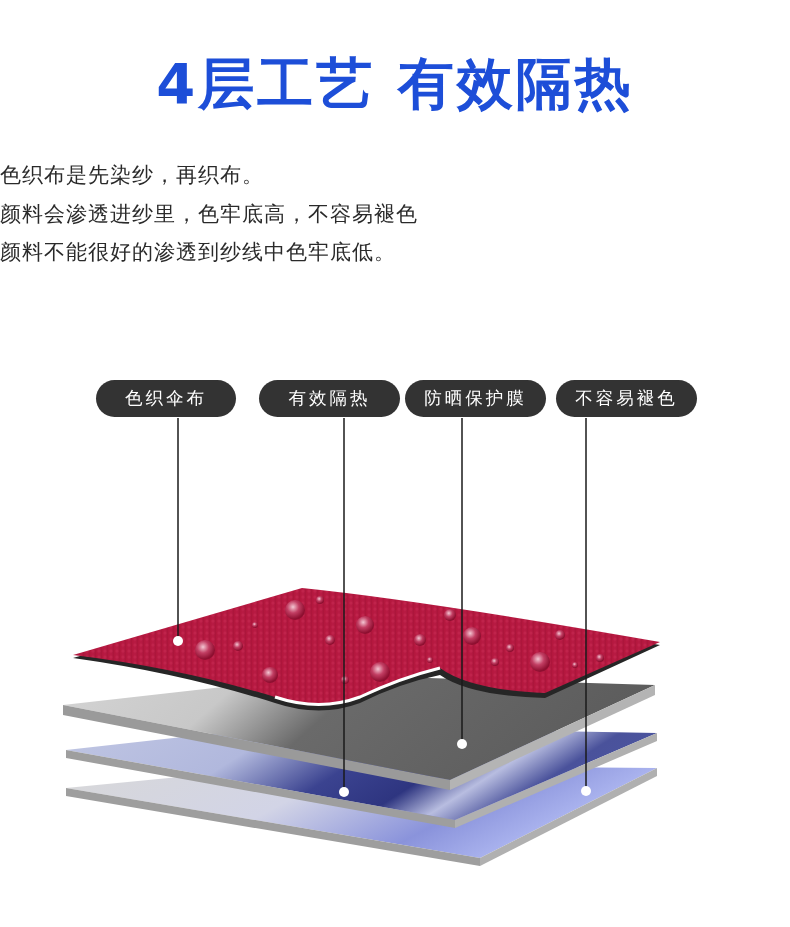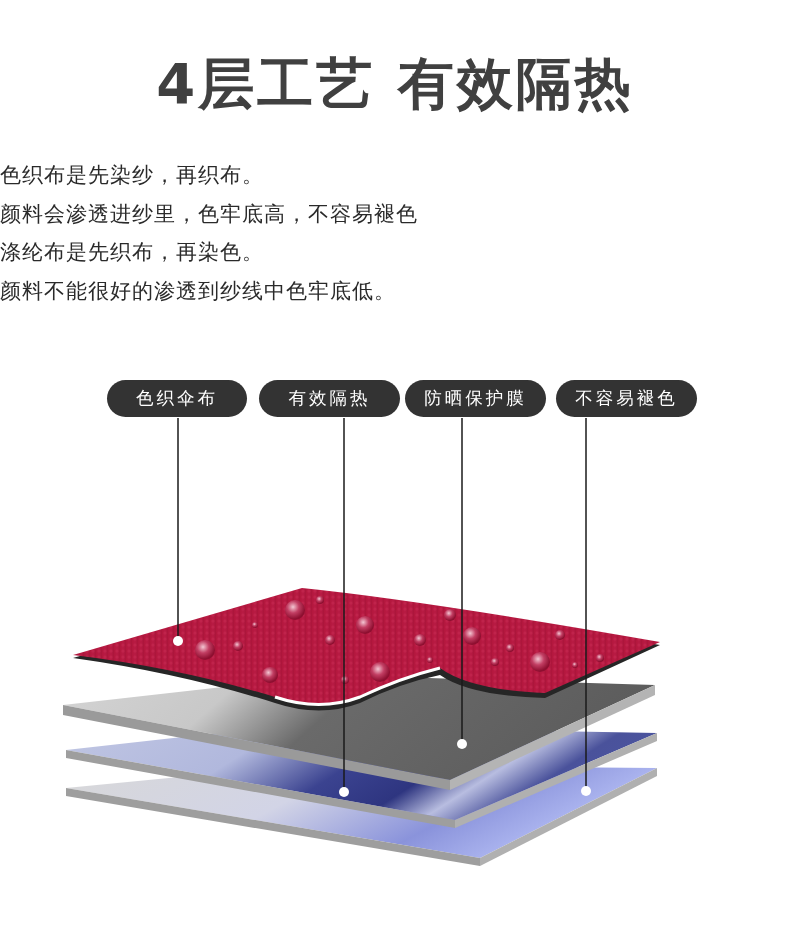--- a/index.html
+++ b/index.html
@@ -1,36 +1,35 @@
 <!DOCTYPE html>
 <html><head>
 <meta charset="utf-8">
 <style>
   html, body { margin: 0; padding: 0; background: #ffffff; }
   body { width: 790px; height: 927px; position: relative; overflow: hidden;
          font-family: "DejaVu Sans", "Liberation Sans", sans-serif; color: #222; }
   .title { position: absolute; left: 0; top: 48px; width: 790px; text-align: center;
-           font-size: 56px; font-weight: bold; color: #404040; letter-spacing: 3px; line-height: 72px; }
+           font-size: 56px; font-weight: bold; color: #1d4ed8; letter-spacing: 3px; line-height: 72px; }
   .desc { position: absolute; left: 0; top: 156px; width: 790px; text-align: left;
           font-size: 21px; color: #2a2a2a; line-height: 38.5px; letter-spacing: 1px; }
   .desc div { height: 38.5px; }
   .pill { position: absolute; top: 380px; height: 37px; border-radius: 19px; background: #333333;
           color: #ffffff; font-size: 17.5px; line-height: 37px; text-align: center; letter-spacing: 3px;
           box-sizing: border-box; }
   .graphic { position: absolute; left: 0; top: 0; width: 790px; height: 927px; pointer-events: none; }
 </style>
 </head>
 <body>
 
 <div class="title">4层工艺 有效隔热</div>
 
 <div class="desc">
   <div>色织布是先染纱，再织布。</div>
   <div>颜料会渗透进纱里，色牢底高，不容易褪色</div>
-  <div>涤纶布是先织布，再染色。</div>
   <div>颜料不能很好的渗透到纱线中色牢底低。</div>
 </div>
 
 <svg class="graphic" width="790" height="927" viewBox="0 0 790 927" xmlns="http://www.w3.org/2000/svg">
   <defs>
     <linearGradient id="gBottom" x1="0" y1="0" x2="1" y2="0.3">
       <stop offset="0" stop-color="#d8d8d8"></stop>
       <stop offset="0.45" stop-color="#d2d4e6"></stop>
       <stop offset="0.75" stop-color="#8a93db"></stop>
       <stop offset="1" stop-color="#b7c0f6"></stop>
@@ -112,16 +111,16 @@
     <line x1="586" y1="418" x2="586" y2="790"></line>
   </g>
   <g fill="#ffffff">
     <circle cx="178" cy="641" r="5"></circle>
     <circle cx="344" cy="792" r="5"></circle>
     <circle cx="462" cy="744" r="5"></circle>
     <circle cx="586" cy="791" r="5"></circle>
   </g>
 </svg>
 
-<div class="pill" style="left:107px; width:140px;">色织伞布</div>
+<div class="pill" style="left:96px; width:140px;">色织伞布</div>
 <div class="pill" style="left:259px; width:141px;">有效隔热</div>
 <div class="pill" style="left:405px; width:141px;">防晒保护膜</div>
 <div class="pill" style="left:556px; width:141px;">不容易褪色</div>
 
 </body></html>

